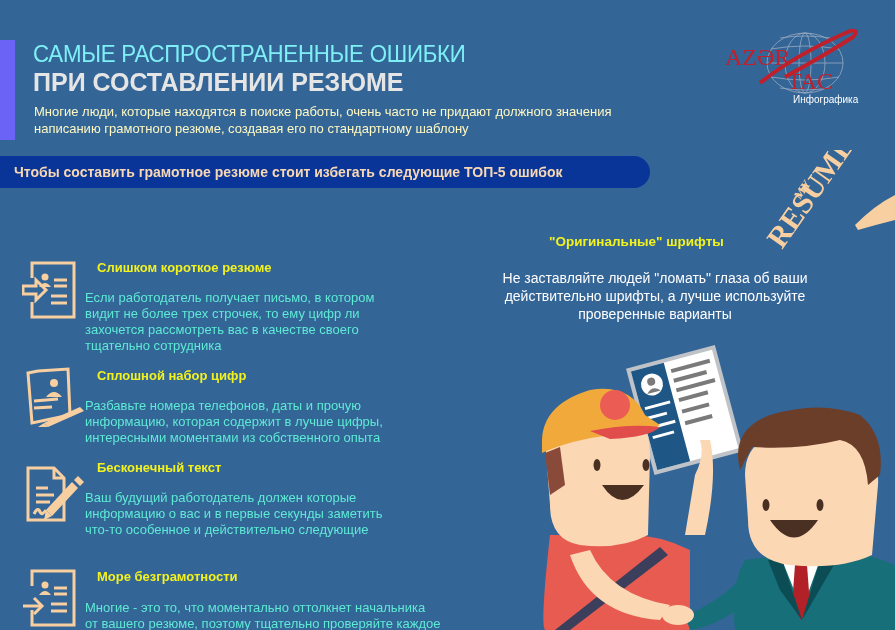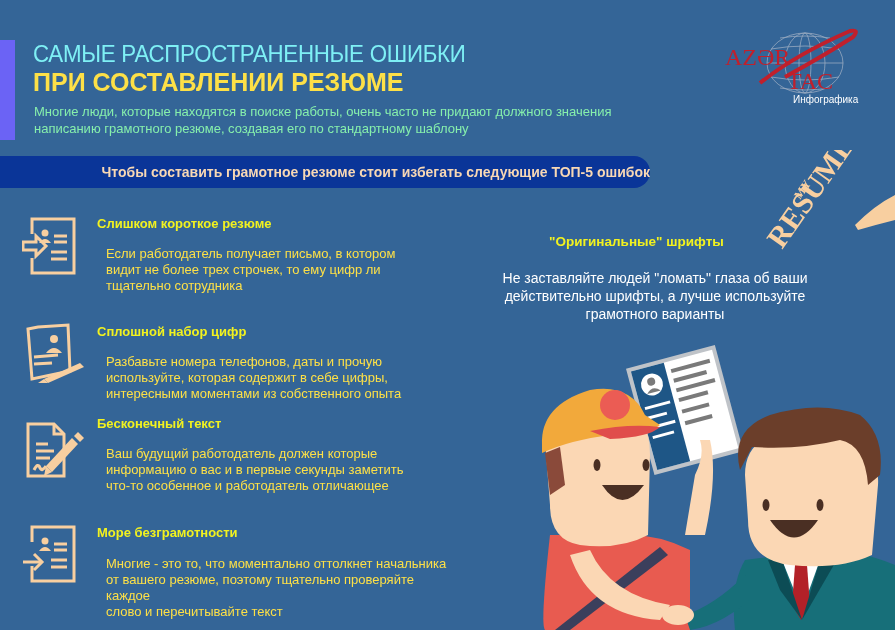--- a/index.html
+++ b/index.html
@@ -16,53 +16,53 @@
   }
   .title-1 {
     position: absolute; left: 33px; top: 40px;
     font-size: 24px; color: #7ef0f5; letter-spacing: -0.3px;
     font-family: "Liberation Sans", sans-serif;
     transform: scaleX(0.93); transform-origin: left;
     white-space: nowrap;
   }
   .title-2 {
     position: absolute; left: 33px; top: 68px;
-    font-size: 25px; font-weight: bold; color: #fde047;
+    font-size: 25px; font-weight: bold; color: #e5e5e5;
     font-family: "Liberation Sans", sans-serif;
     white-space: nowrap;
   }
   .intro {
     position: absolute; left: 34px; top: 103px; width: 600px;
-    font-size: 13px; line-height: 17px; color: #86efac;
+    font-size: 13px; line-height: 17px; color: #fef9c3;
     font-family: "Liberation Sans", sans-serif;
   }
   .logo { position: absolute; left: 725px; top: 25px; width: 150px; height: 85px; }
   .logo svg { position: absolute; left: 0; top: 0; }
   .logo-sub {
     position: absolute; left: 68px; top: 69px;
     font-size: 10px; color: #ffffff; font-family: "Liberation Sans", sans-serif;
   }
   .banner {
     position: absolute; left: 0; top: 156px; width: 650px; height: 32px;
     background: #0a3598; border-radius: 0 16px 16px 0;
-    display: flex; align-items: center; padding-left: 14px; justify-content: flex-end;
+    display: flex; align-items: center; padding-left: 14px;
   }
   .banner span {
     font-size: 14px; font-weight: bold; color: #f8d8b4;
     font-family: "Liberation Sans", sans-serif;
   }
-  .item { position: absolute; left: 0; width: 460px; }
+  .item { position: absolute; left: 0; width: 460px; margin-top: 44px; }
   .item .icon { position: absolute; left: 22px; }
   .item .head {
     position: absolute; left: 97px; font-size: 13px; font-weight: bold;
     color: #f2f21f; font-family: "Liberation Sans", sans-serif; white-space: nowrap;
   }
   .item .body {
-    position: absolute; left: 106px; font-size: 13px; line-height: 16px;
-    color: #fde047; font-family: "Liberation Sans", sans-serif;
+    position: absolute; left: 85px; font-size: 13px; line-height: 16px;
+    color: #5eead4; font-family: "Liberation Sans", sans-serif;
   }
   .right-head {
     position: absolute; left: 549px; top: 234px;
     font-size: 13.5px; font-weight: bold; color: #f2f21f;
     font-family: "Liberation Sans", sans-serif; white-space: nowrap;
   }
   .right-body {
     position: absolute; left: 480px; top: 269px; width: 350px;
     text-align: center; font-size: 14px; line-height: 18px; color: #ffffff;
     font-family: "Liberation Sans", sans-serif;
@@ -116,20 +116,21 @@
       <line x1="29" y1="36" x2="45" y2="36"></line>
       <line x1="29" y1="43" x2="45" y2="43"></line>
     </g>
     <circle cx="23" cy="17" r="3.5" fill="#f8cfa0"></circle>
     <path d="M17 27 Q23 19 29 27 Z" fill="#f8cfa0"></path>
   </svg>
   <div class="head" style="top:4px">Слишком короткое резюме</div>
   <div class="body" style="top:34px">
     <div>Если работодатель получает письмо, в котором</div>
     <div>видит не более трех строчек, то ему цифр ли</div>
+    <div>захочется рассмотреть вас в качестве своего</div>
     <div>тщательно сотрудника</div>
   </div>
 </div>
 
 <div class="item" style="top:320px;height:90px">
   <svg class="icon" style="top:3px;left:24px" width="62" height="62" viewBox="0 0 62 62">
     <g stroke="#f8cfa0" stroke-width="3" fill="none">
       <path d="M4 6 L14 4 L44 2 L46 48 L8 56 Z"></path>
     </g>
     <circle cx="30" cy="16" r="4" fill="#f8cfa0"></circle>
@@ -137,21 +138,21 @@
     <g stroke="#f8cfa0" stroke-width="3">
       <line x1="10" y1="34" x2="34" y2="32"></line>
       <line x1="10" y1="41" x2="28" y2="40"></line>
     </g>
     <path d="M20 56 L56 40 L60 44 L24 60 Z" fill="#f8cfa0"></path>
     <path d="M14 60 L20 56 L24 60 Z" fill="#f8cfa0"></path>
   </svg>
   <div class="head" style="top:4px">Сплошной набор цифр</div>
   <div class="body" style="top:34px">
     <div>Разбавьте номера телефонов, даты и прочую</div>
-    <div>используйте, которая содержит в себе цифры,</div>
+    <div>информацию, которая содержит в лучше цифры,</div>
     <div>интересными моментами из собственного опыта</div>
   </div>
 </div>
 
 <div class="item" style="top:414px;height:100px">
   <svg class="icon" style="top:6px;left:24px" width="62" height="62" viewBox="0 0 62 62">
     <g stroke="#f8cfa0" stroke-width="3" fill="none">
       <path d="M4 4 H30 L40 14 V56 H4 Z"></path>
       <path d="M30 4 V14 H40"></path>
       <line x1="12" y1="24" x2="24" y2="24"></line>
@@ -160,21 +161,21 @@
       <path d="M10 50 Q14 42 16 48 Q18 52 22 46"></path>
     </g>
     <path d="M22 46 L48 18 L54 24 L28 52 Z" fill="#f8cfa0"></path>
     <path d="M50 16 L54 12 L60 18 L56 22 Z" fill="#f8cfa0"></path>
     <path d="M20 56 L22 46 L28 52 Z" fill="#f8cfa0"></path>
   </svg>
   <div class="head" style="top:2px">Бесконечный текст</div>
   <div class="body" style="top:32px">
     <div>Ваш будущий работодатель должен которые</div>
     <div>информацию о вас и в первые секунды заметить</div>
-    <div>что-то особенное и работодатель отличающее</div>
+    <div>что-то особенное и действительно следующие</div>
   </div>
 </div>
 
 <div class="item" style="top:520px;height:90px">
   <svg class="icon" style="top:4px" width="56" height="60" viewBox="0 0 56 60">
     <g stroke="#f8cfa0" stroke-width="3" fill="none">
       <path d="M10 18 V3 H52 V57 H10 V42"></path>
       <line x1="1" y1="38" x2="20" y2="38"></line>
       <path d="M12 30 L20 38 L12 46"></path>
       <line x1="32" y1="20" x2="45" y2="20"></line>
@@ -190,21 +191,21 @@
     <div>Многие - это то, что моментально оттолкнет начальника</div>
     <div>от вашего резюме, поэтому тщательно проверяйте каждое</div>
     <div>слово и перечитывайте текст</div>
   </div>
 </div>
 
 <div class="right-head">"Оригинальные" шрифты</div>
 <div class="right-body">
   <div>Не заставляйте людей "ломать" глаза об ваши</div>
   <div>действительно шрифты, а лучше используйте</div>
-  <div>грамотного варианты</div>
+  <div>проверенные варианты</div>
 </div>
 
 <svg class="resume-deco" width="135" height="110" viewBox="0 0 135 110">
   <g fill="#f8cfa0" font-family="Liberation Serif, serif" font-weight="bold">
     <text x="22" y="100" font-size="30" transform="rotate(-55 22 100)">RESUME</text>
     <text x="40" y="50" font-size="12" transform="rotate(-55 40 50)">MY</text>
   </g>
   <path d="M95 75 Q115 55 135 45 L135 70 Q115 75 98 80 Z" fill="#f8cfa0"></path>
 </svg>
 

